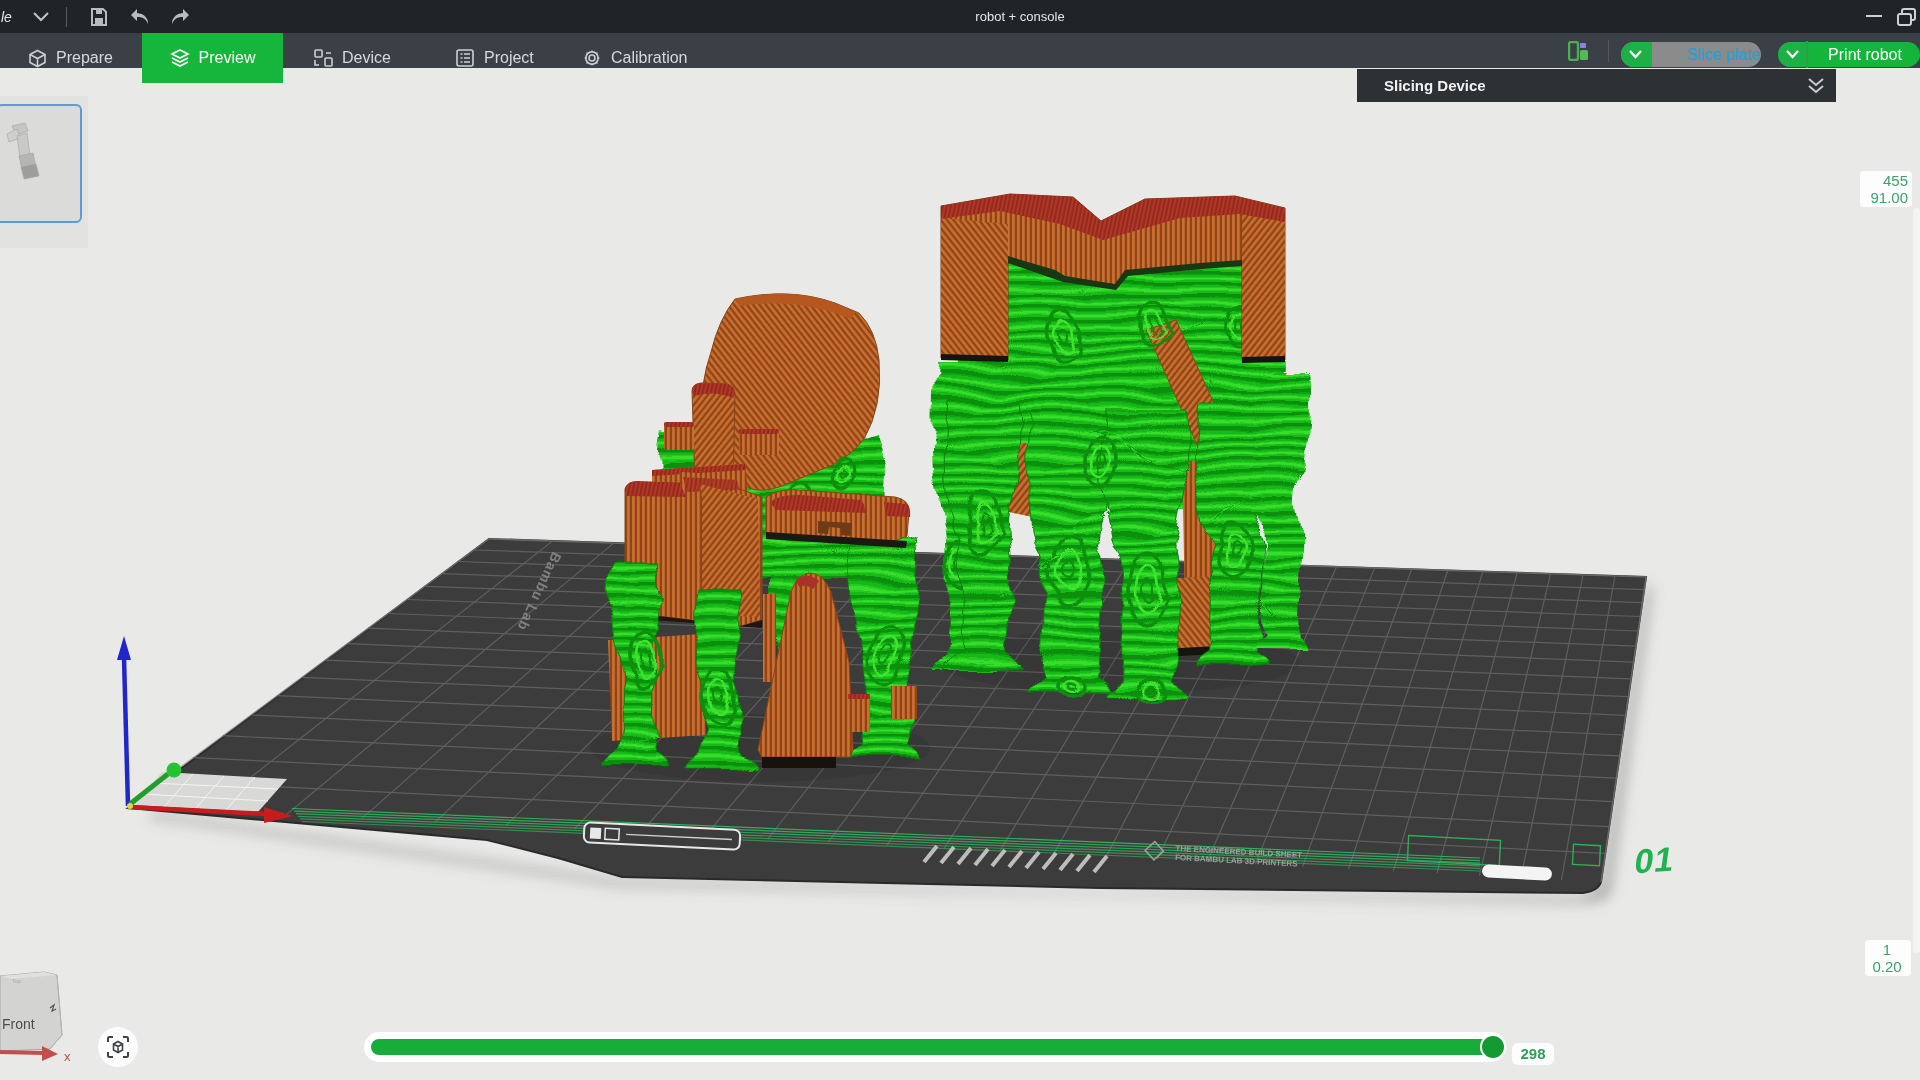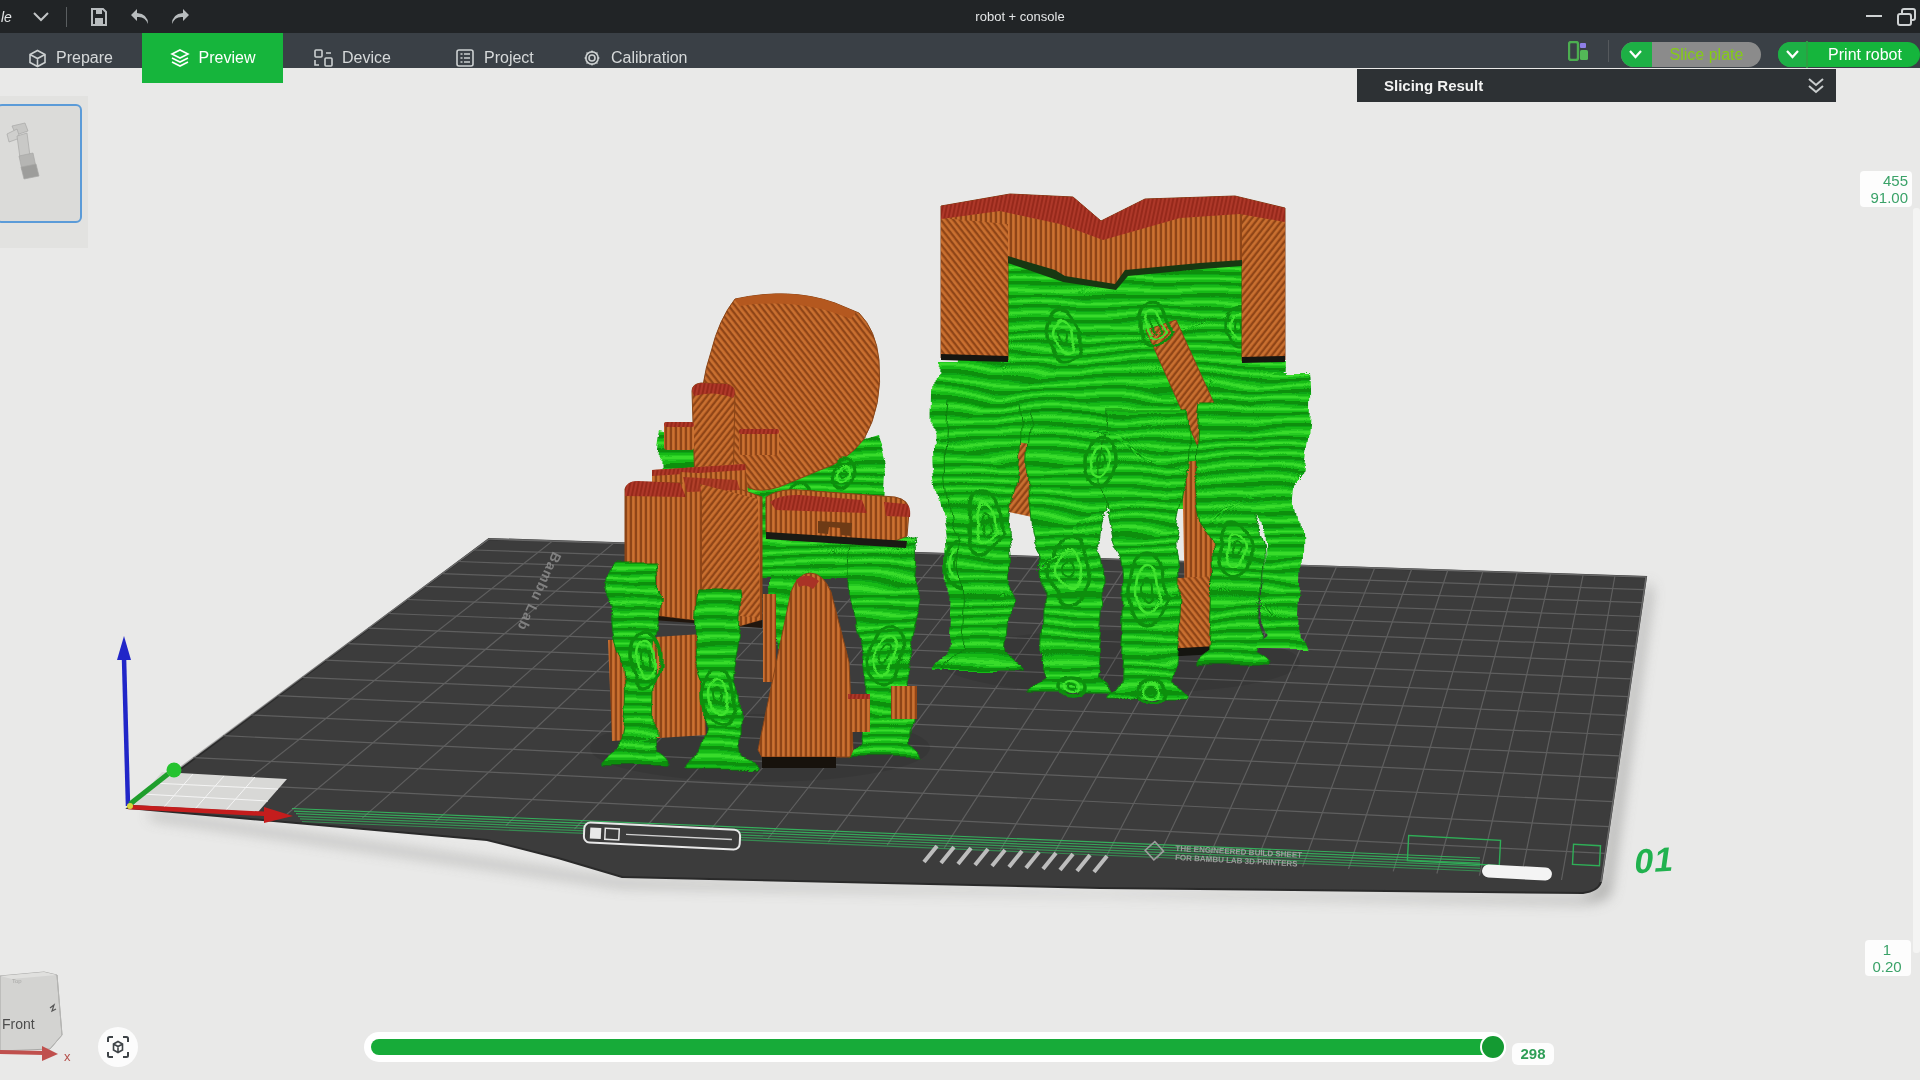--- a/index.html
+++ b/index.html
@@ -365,32 +365,32 @@
       <rect x="1" y="1" width="9" height="18" rx="2" fill="none" stroke="#4cae50" stroke-width="2.4"></rect>
       <rect x="12" y="9" width="8" height="10" rx="1.5" fill="#53b857"></rect>
       <rect x="12" y="2" width="6" height="5" rx="1" fill="#8f7fe8"></rect>
     </svg>
   <div class="abs" style="left:1608px;top:7px;width:1px;height:22px;background:#55595d;"></div>
   <div class="abs" style="left:1621px;top:9px;width:140px;height:25px;background:#8b8b8b;border-radius:13px;"></div>
   <div class="abs" style="left:1621px;top:9px;width:31px;height:25px;background:#1db045;border-radius:13px 0 0 13px;"></div>
   <svg class="abs" style="left:1627px;top:16px" width="17" height="11" viewBox="0 0 17 11">
       <path d="M3 2 L8.5 8 L14 2" stroke="#fff" stroke-width="2.2" fill="none"></path>
     </svg>
-  <div class="abs" style="left:1652px;top:9px;width:109px;height:25px;color:#84cc16;font-size:16px;text-align:center;line-height:25px;">Slice plate</div>
+  <div class="abs" style="left:1652px;top:9px;width:109px;height:25px;color:#0ea5e9;font-size:16px;text-align:right;line-height:25px;">Slice plate</div>
   <div class="abs" style="left:1778px;top:9px;width:142px;height:25px;background:#15b53c;border-radius:13px;"></div>
   <div class="abs" style="left:1778px;top:9px;width:30px;height:25px;background:#1db045;border-radius:13px 0 0 13px;"></div>
   <svg class="abs" style="left:1784px;top:16px" width="17" height="11" viewBox="0 0 17 11">
       <path d="M3 2 L8.5 8 L14 2" stroke="#fff" stroke-width="2.2" fill="none"></path>
     </svg>
   <div class="abs" style="left:1810px;top:9px;width:110px;height:25px;color:#fff;font-size:16px;text-align:center;line-height:25px;">Print robot</div>
   <div class="abs" style="left:1806px;top:8px;width:2px;height:27px;background:#2e9e43;"></div>
 </div>
 
 <div id="slicebar" class="abs">
-  <div class="abs" style="left:27px;top:8px;font-size:15px;font-weight:bold;">Slicing Result</div>
+  <div class="abs" style="left:27px;top:8px;font-size:15px;font-weight:bold;">Slicing Device</div>
   <svg class="abs" style="left:448px;top:8px" width="22" height="18" viewBox="0 0 22 18">
       <path d="M4 2 L11 8 L18 2 M4 9 L11 15 L18 9" stroke="#c9cdce" stroke-width="2" fill="none"></path>
     </svg>
 </div>
 
 <div id="thumbpanel" class="abs"></div>
 <div id="thumb" class="abs">
   <svg width="78" height="111" viewBox="0 0 78 111">
     <g fill="#c6c6c4" stroke="#a8a8a6" stroke-width="0.7">
       <path d="M14 20 L27 17 L30 25 L18 29 Z"></path>

